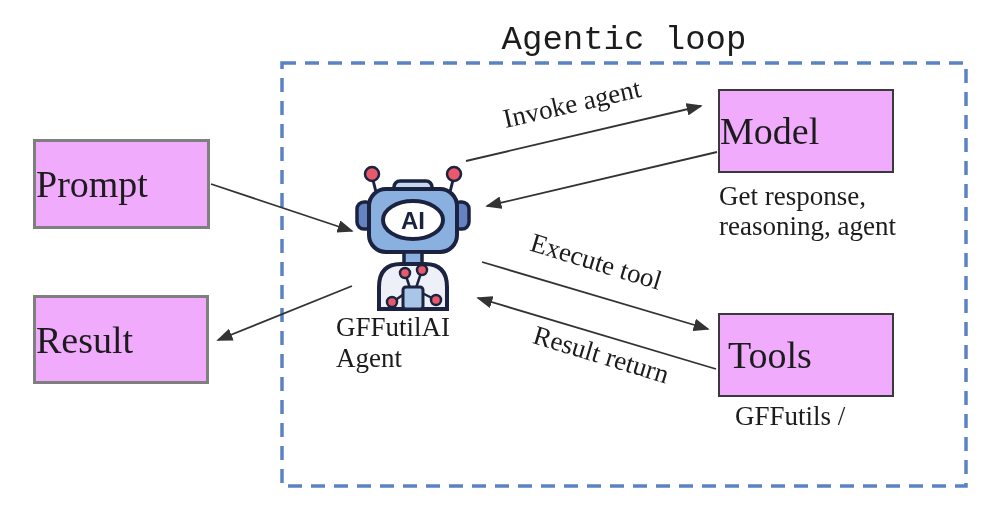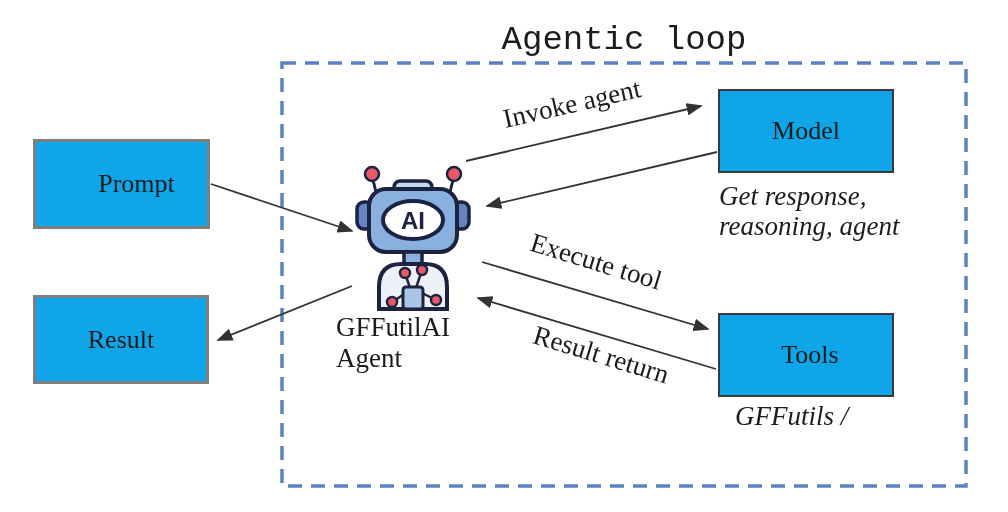--- a/index.html
+++ b/index.html
@@ -45,36 +45,35 @@
   }
   .arrow-line {
     fill: none;
     stroke: var(--arrow);
     stroke-width: 1.8;
   }
   .node-box {
     position: absolute;
     display: flex;
     align-items: center;
-    justify-content: center;
-    background: #0ea5e9;
-    font-size: 26px;
+    justify-content: flex-start;
+    background: #f0abfc;
+    font-size: 38px;
   }
   .node-box.gray { border: 3px solid var(--outer-box-border); }
   .node-box.dark { border: 2.5px solid var(--inner-box-border); }
-  .box-prompt { left: 33px; top: 139px; width: 177px; height: 90px; padding-left: 30px; }
+  .box-prompt { left: 33px; top: 139px; width: 177px; height: 90px; }
   .box-result { left: 33px; top: 295px; width: 176px; height: 89px; }
   .box-model  { left: 718px; top: 89px;  width: 176px; height: 84px; }
   .box-tools  { left: 718px; top: 313px; width: 176px; height: 84px; padding-left: 8px; }
   .box-caption {
     position: absolute;
     font-size: 27px;
     line-height: 30px;
     white-space: nowrap;
-    font-style: italic;
   }
   .caption-model { left: 719px; top: 181px; }
   .caption-tools { left: 719px; top: 401px; margin-left: 16px; }
   .arrow-label {
     position: absolute;
     font-size: 27px;
     white-space: nowrap;
     transform: translate(-50%, -50%) rotate(var(--rot));
   }
   .label-invoke        { left: 572px; top: 104px; --rot: -13deg; }

